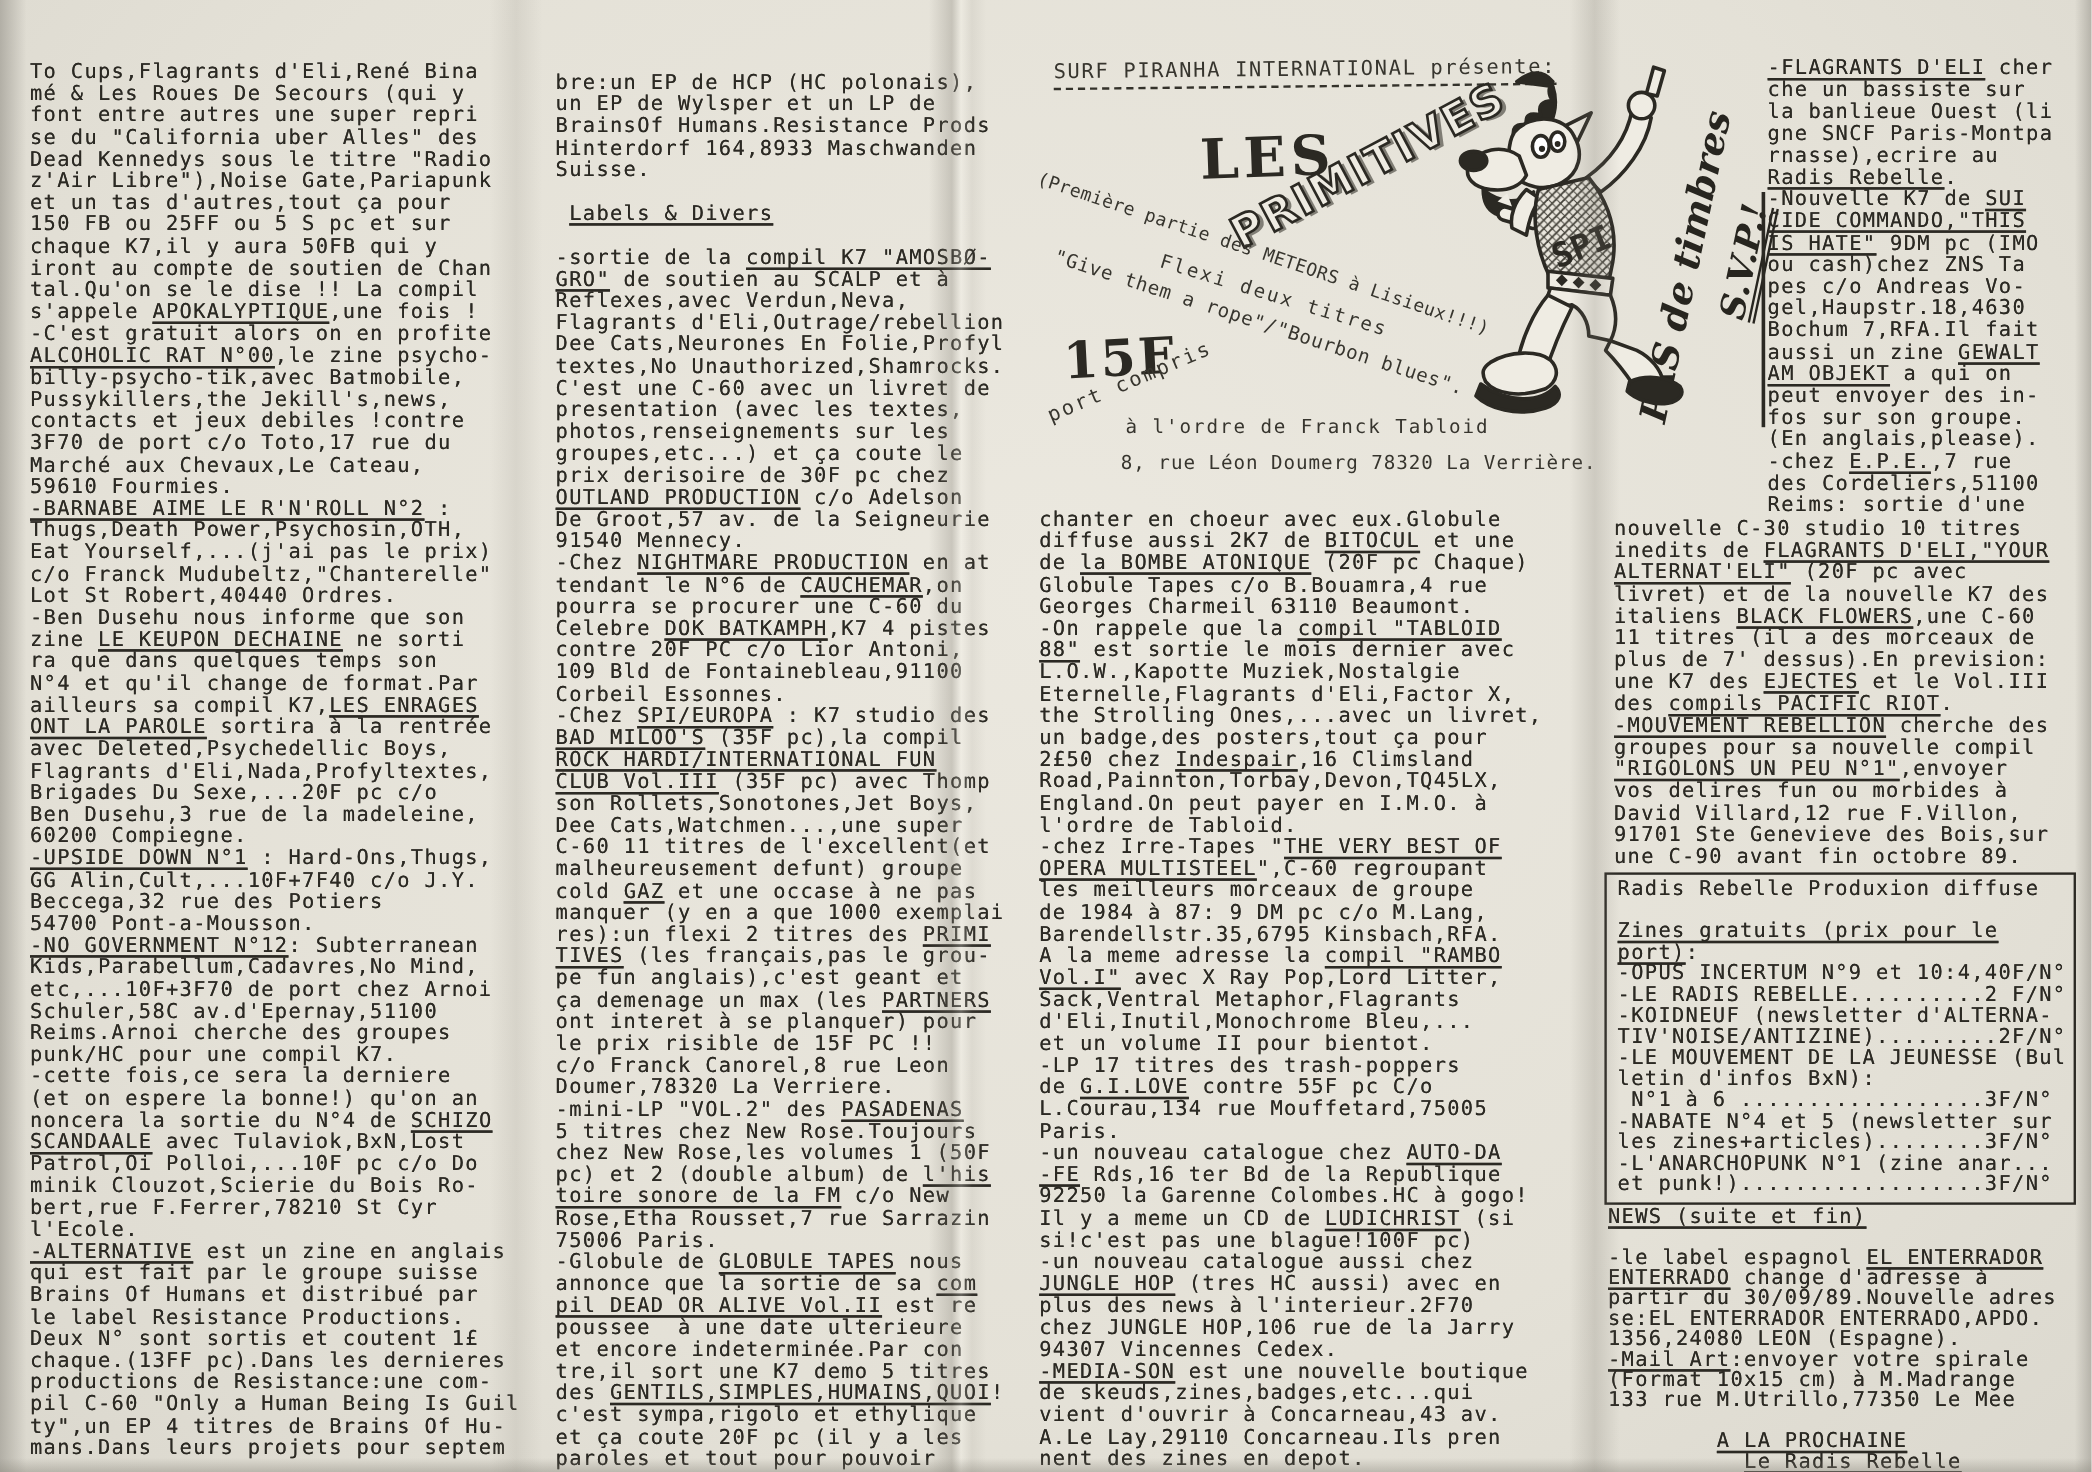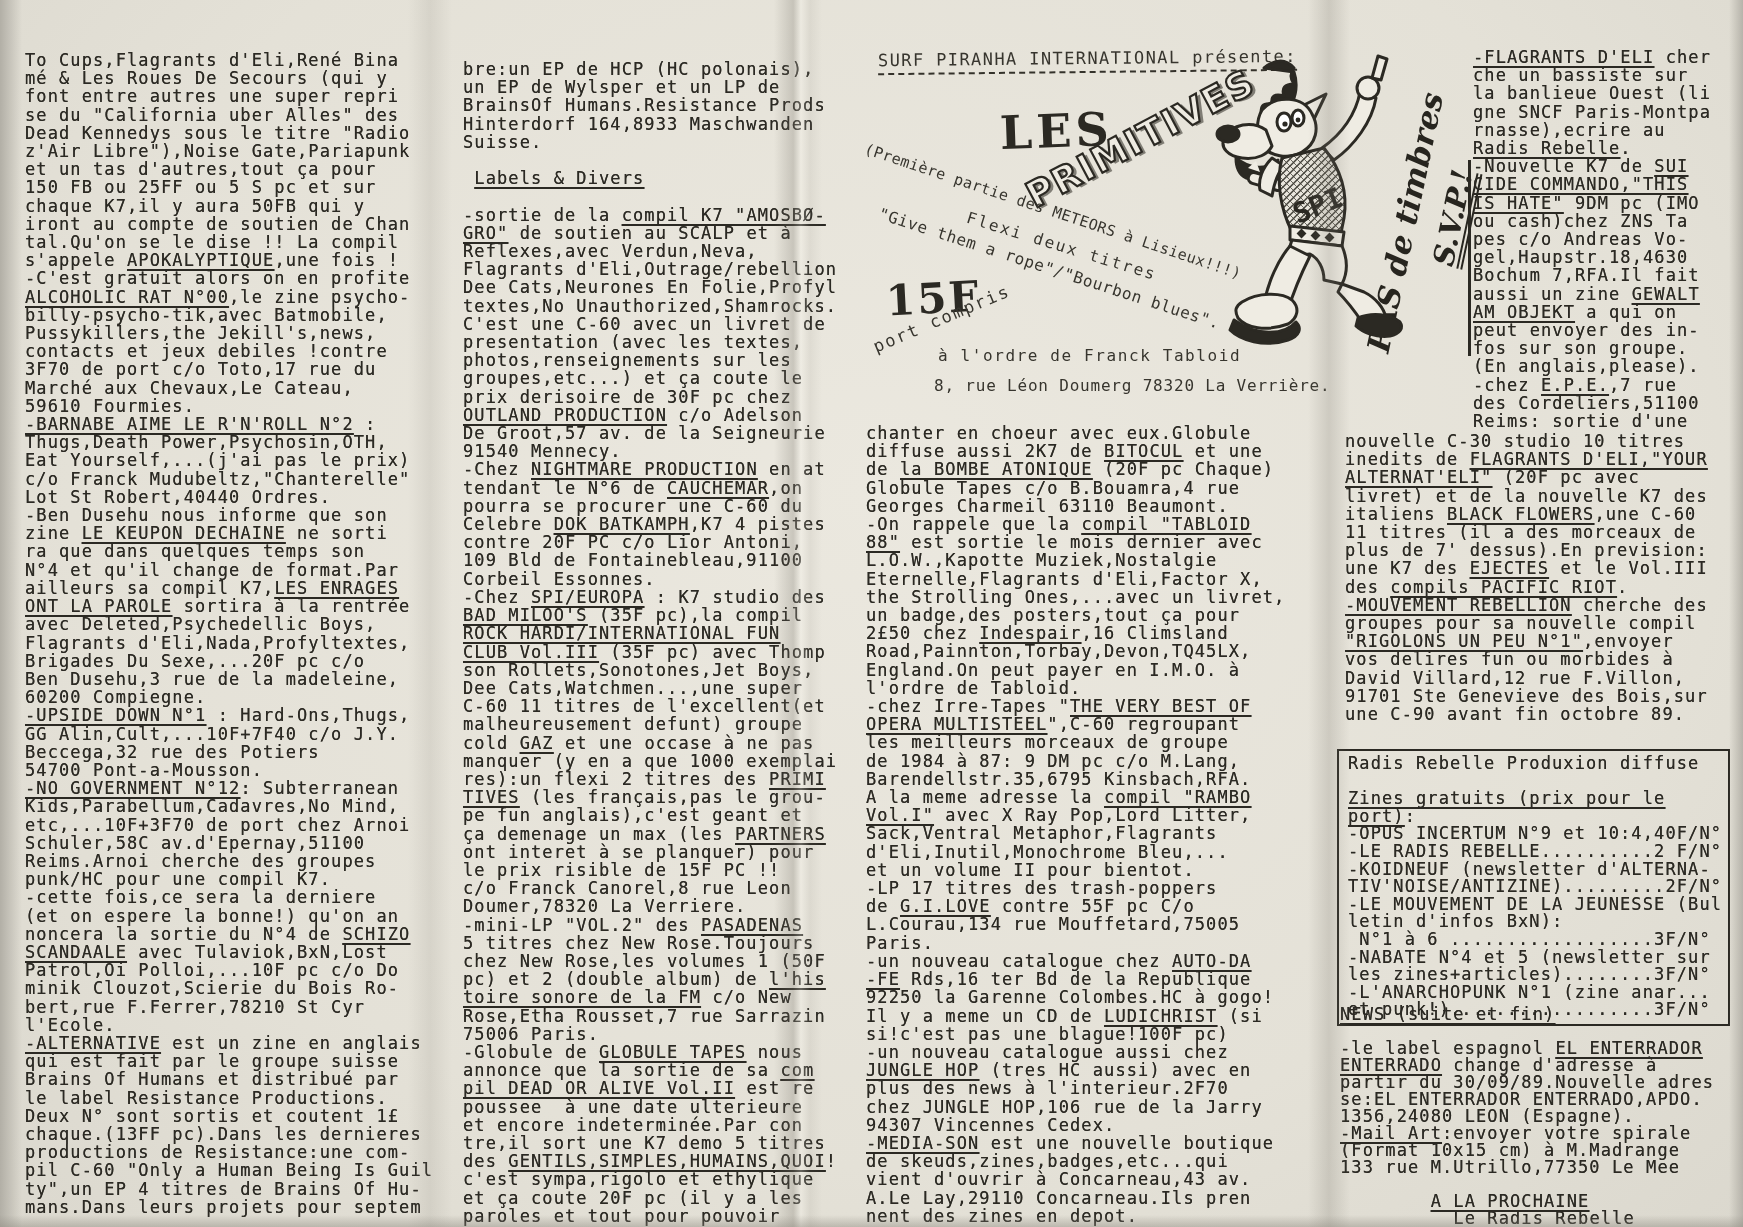--- a/index.html
+++ b/index.html
@@ -42,21 +42,21 @@
   #address-line{position:absolute;left:934px;top:376px;font-size:16px;letter-spacing:.8px;white-space:pre;}
   .hand{position:absolute;transform-origin:0 0;font-family:"DejaVu Serif","Liberation Serif",serif;
         font-style:italic;font-weight:bold;white-space:nowrap;color:#27251f;}
   #hand1{left:1360px;top:348px;transform:rotate(-78deg);font-size:31px;}
   #hand2{left:1426px;top:262px;transform:rotate(-78deg);font-size:29px;
          text-decoration:underline double;text-underline-offset:4px;}
   #vrule{position:absolute;left:1468px;top:160px;width:2.5px;height:196px;background:#2b2923;}
   #mascot{position:absolute;left:1206px;top:40px;}
   
   #sidebox{position:absolute;left:1337px;top:727px;border:2.5px solid #2b2923;
-           padding:4px 6px 5px 9px;margin-top:22px;}
+           padding:4px 6px 5px 9px;}
   #sidebox .tl{line-height:17.6px;}
   #news{position:absolute;left:1340px;top:1006px;}
   #news .tl{line-height:17px;}
 </style>
 </head>
 <body>
 
 <div id="page">
 
   <div class="shade" id="shade-left"></div>

